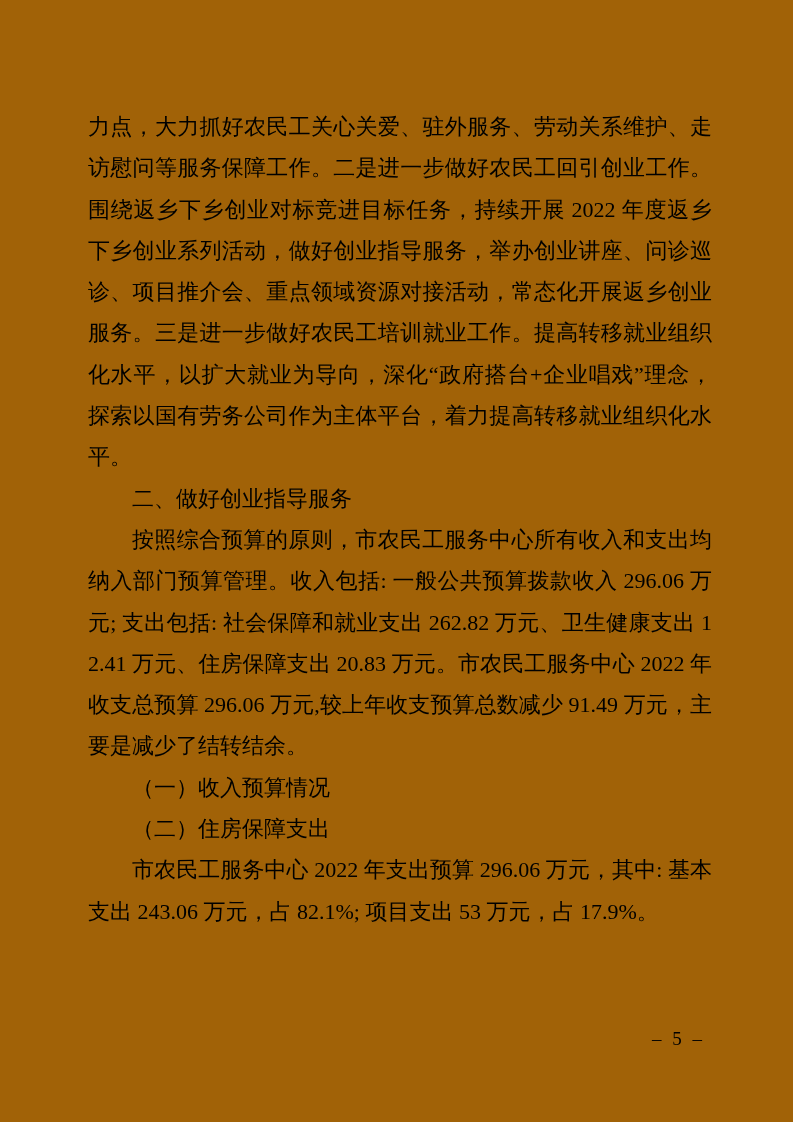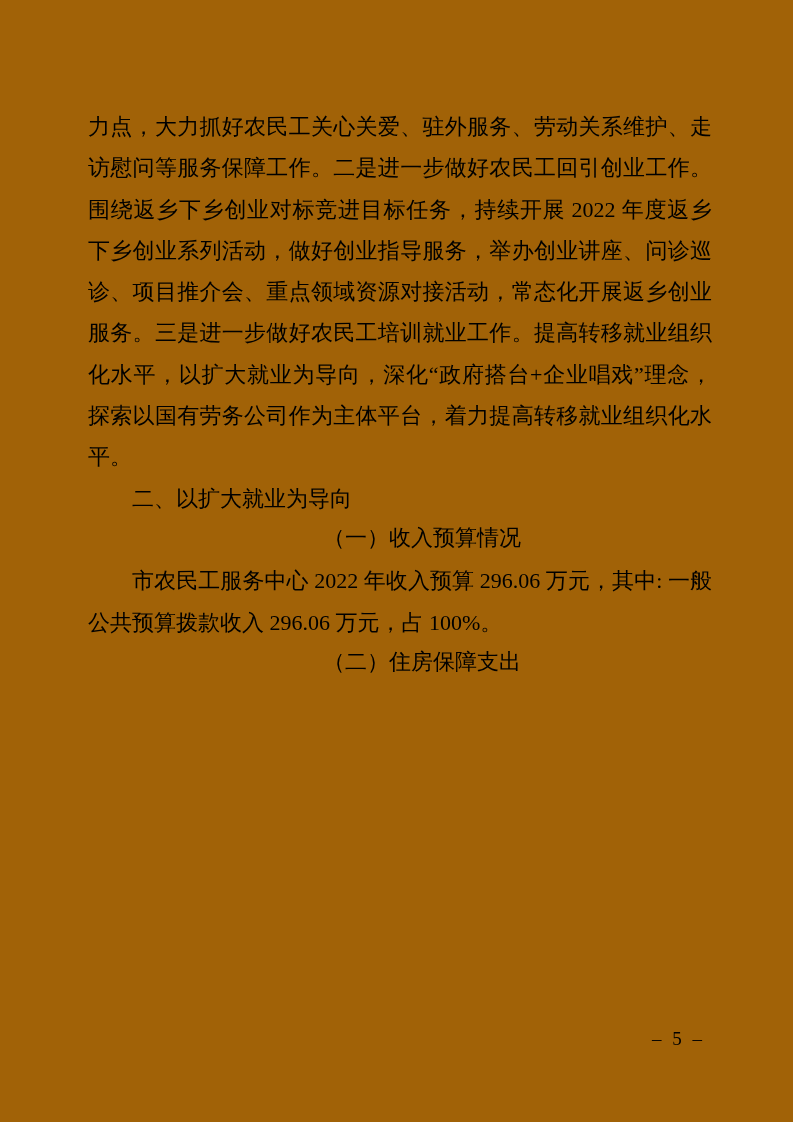--- a/index.html
+++ b/index.html
@@ -39,40 +39,41 @@
   .para-noindent {
     text-indent: 0;
   }
   .heading-hei {
     font-family: "Liberation Sans", "DejaVu Sans", sans-serif;
     font-weight: bold;
     text-indent: 2em;
     text-align: left;
   }
   .heading-kai {
-    font-family: Liberation Mono, monospace;
+    font-family: Liberation Serif, serif;
     font-weight: bold;
     text-indent: 2em;
-    text-align: center;
+    text-align: left;
   }
   .pagenum {
     position: absolute;
     top: 1028px;
     right: 88px;
     font-family: "Liberation Serif", "DejaVu Serif", serif;
     font-size: 19px;
     letter-spacing: 3px;
     color: #000000;
   }
 </style>
 </head>
 <body>
 
 <div class="page">
   <main class="textblock">
     <p class="para-noindent">力点，大力抓好农民工关心关爱、驻外服务、劳动关系维护、走访慰问等服务保障工作。二是进一步做好农民工回引创业工作。围绕返乡下乡创业对标竞进目标任务，持续开展 2022 年度返乡下乡创业系列活动，做好创业指导服务，举办创业讲座、问诊巡诊、项目推介会、重点领域资源对接活动，常态化开展返乡创业服务。三是进一步做好农民工培训就业工作。提高转移就业组织化水平，以扩大就业为导向，深化“政府搭台+企业唱戏”理念，探索以国有劳务公司作为主体平台，着力提高转移就业组织化水平。</p>
-    <h2 class="heading-hei">二、以扩大就业为导向</h2>
+    <h2 class="heading-hei">二、做好创业指导服务</h2>
+    <p class="para-indent">按照综合预算的原则，市农民工服务中心所有收入和支出均纳入部门预算管理。收入包括: 一般公共预算拨款收入 296.06 万元; 支出包括: 社会保障和就业支出 262.82 万元、卫生健康支出 12.41 万元、住房保障支出 20.83 万元。市农民工服务中心 2022 年收支总预算 296.06 万元,较上年收支预算总数减少 91.49 万元，主要是减少了结转结余。</p>
     <h3 class="heading-kai">（一）收入预算情况</h3>
-    <p class="para-indent">市农民工服务中心 2022 年收入预算 296.06 万元，其中: 一般公共预算拨款收入 296.06 万元，占 100%。</p>
     <h3 class="heading-kai">（二）住房保障支出</h3>
+    <p class="para-indent">市农民工服务中心 2022 年支出预算 296.06 万元，其中: 基本支出 243.06 万元，占 82.1%; 项目支出 53 万元，占 17.9%。</p>
   </main>
   <footer class="pagenum">– 5 –</footer>
 </div>
 
 </body></html>

